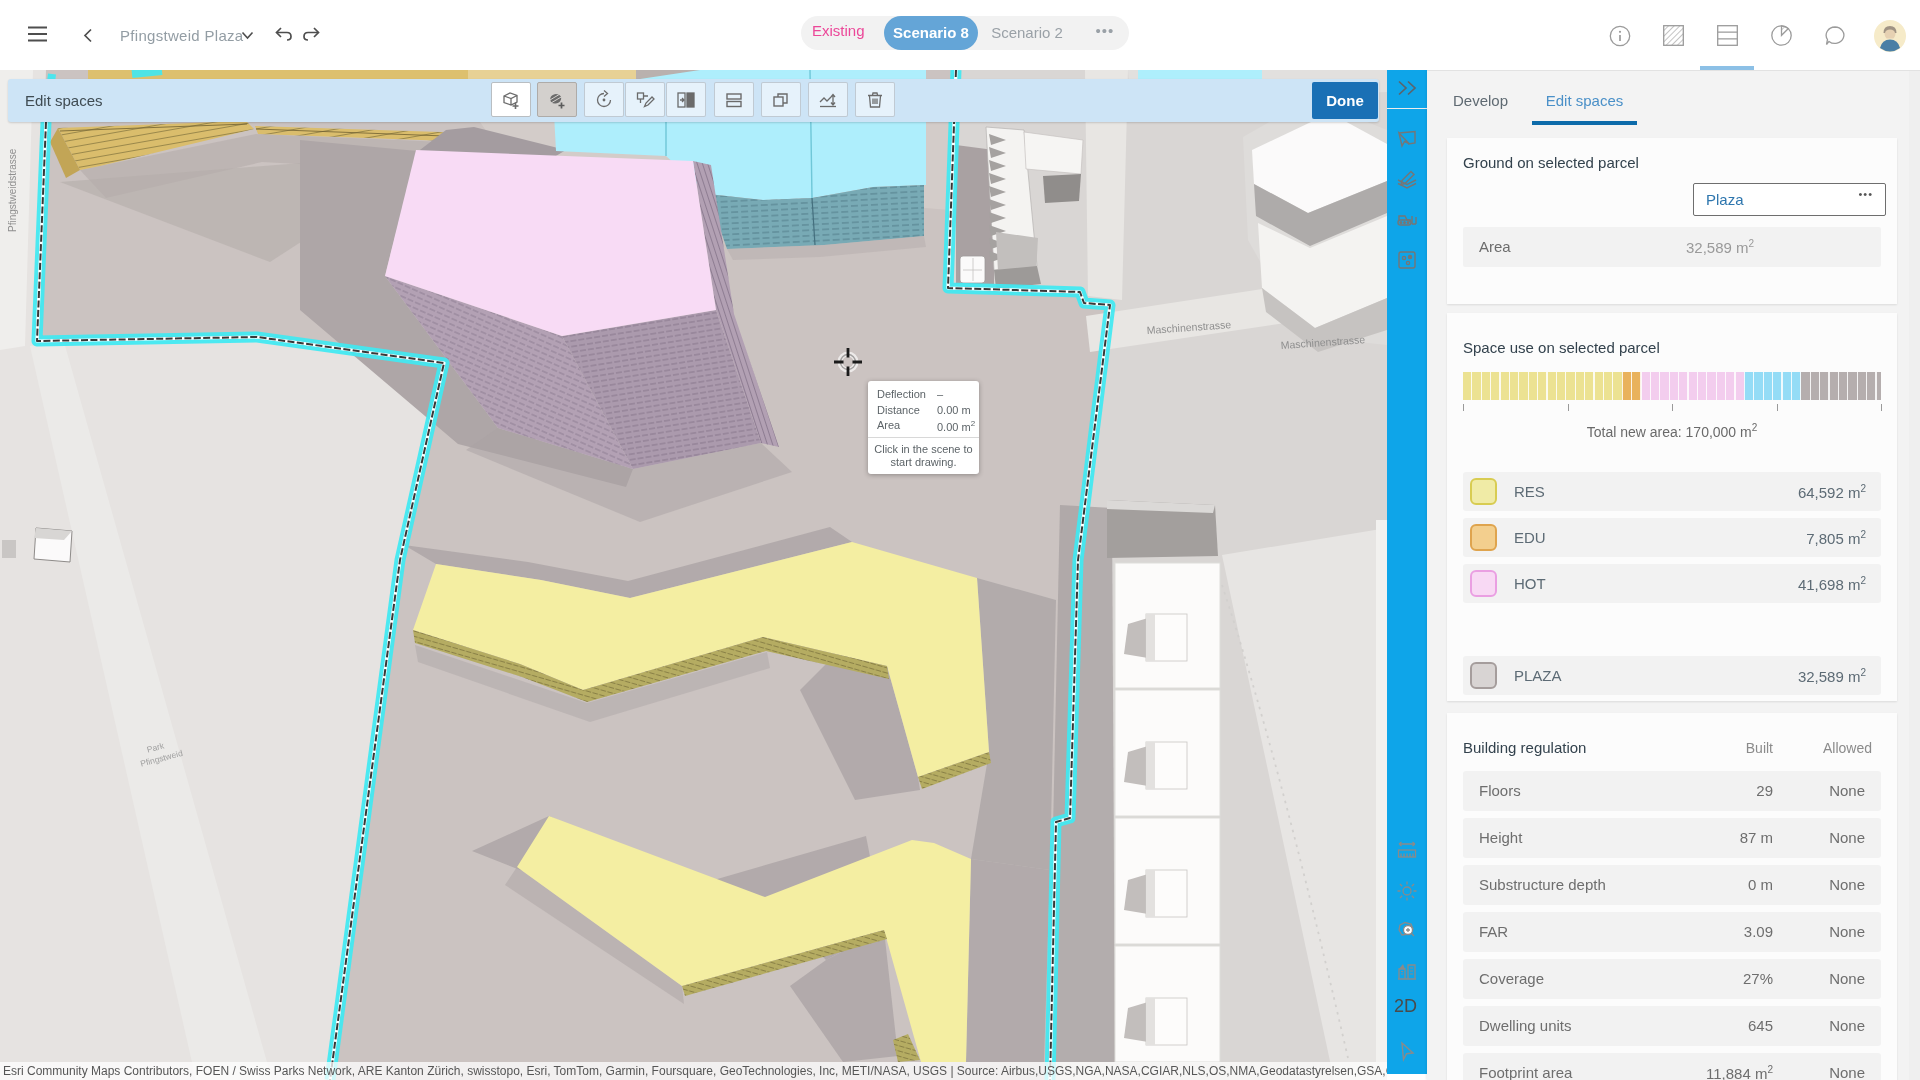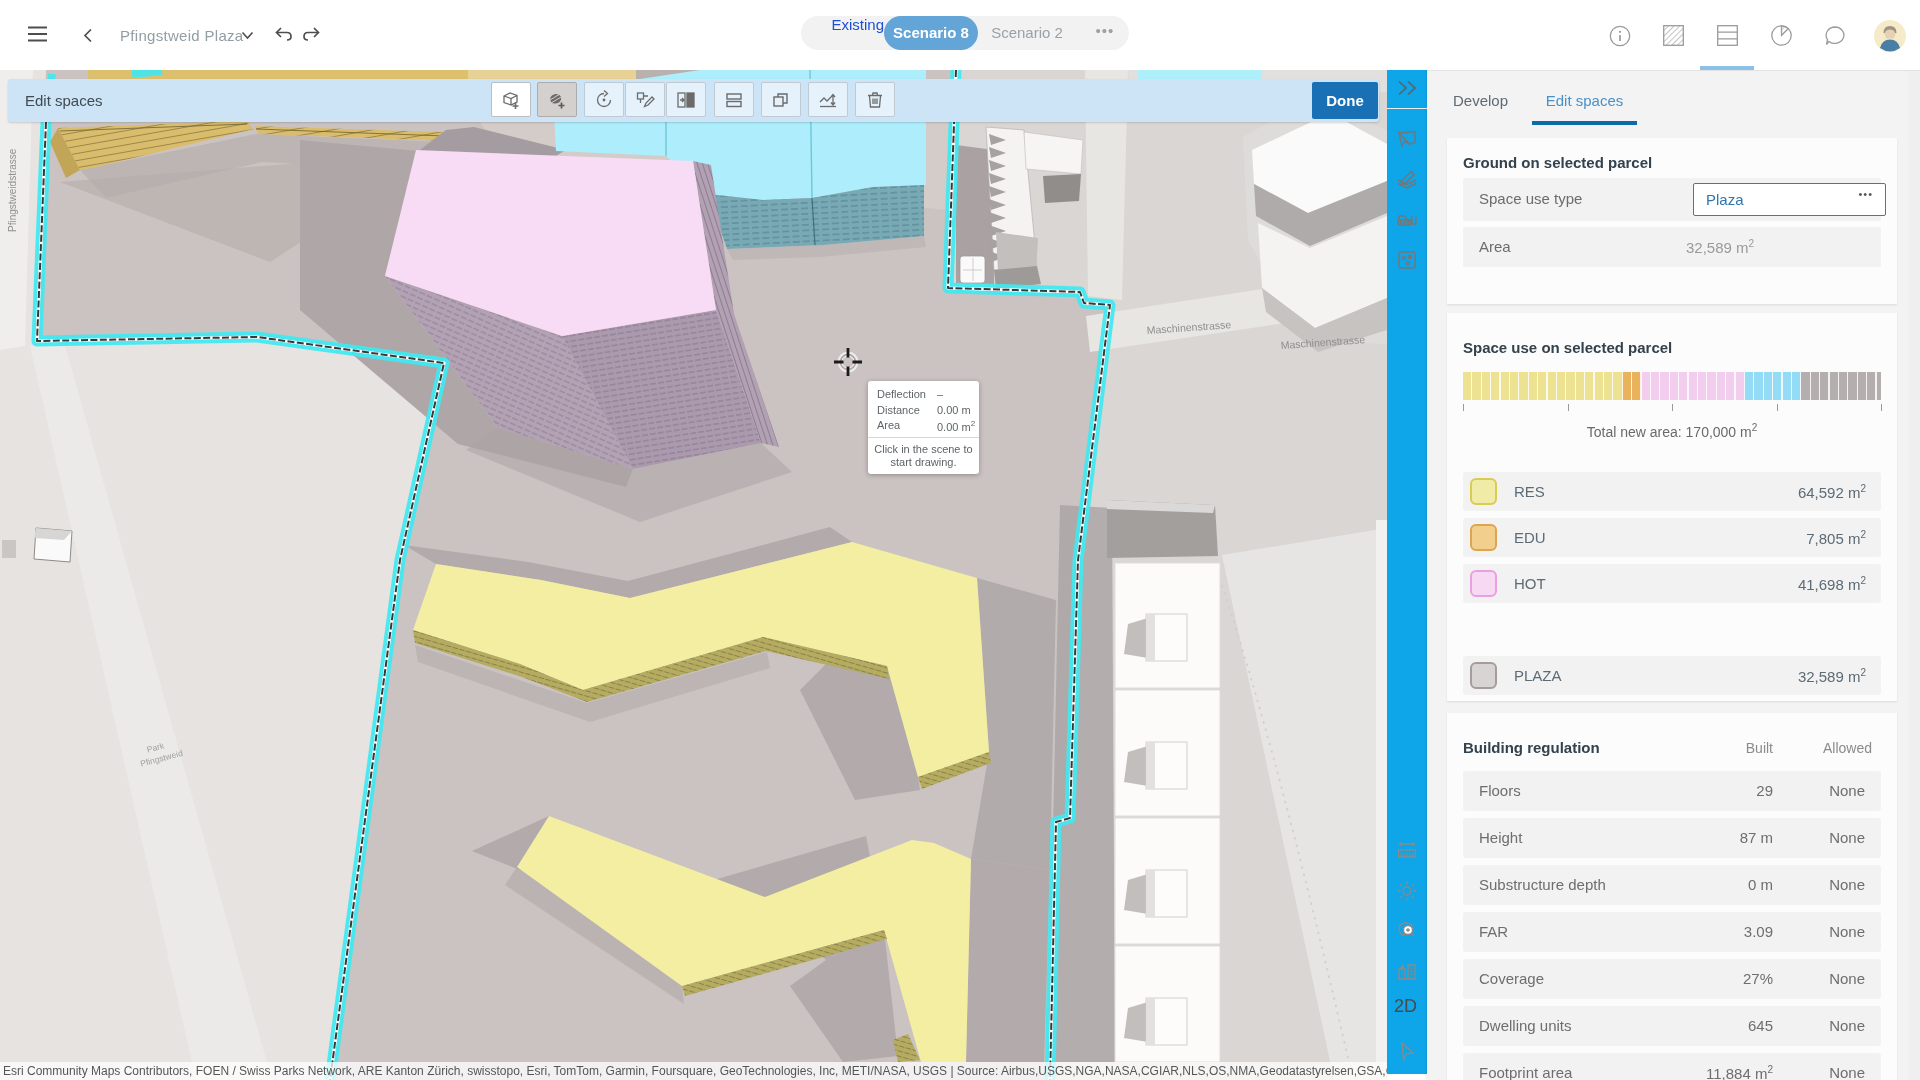--- a/index.html
+++ b/index.html
@@ -8,21 +8,21 @@
 #topbar{position:absolute;left:0;top:0;width:1920px;height:70px;background:#fff;z-index:30}
 #editbar{position:absolute;left:8px;top:79px;width:1371px;height:43px;background:#cde4f6;border-radius:3px;z-index:20;box-shadow:0 1px 2px rgba(0,0,0,.15)}
 #editbar .lbl{position:absolute;left:17px;top:13px;font-size:15px;color:#3f4b52}
 .tbtn{position:absolute;top:3px;width:40px;height:35px;border-radius:2px;background:rgba(255,255,255,.5);border:1px solid rgba(160,170,178,.55);display:flex;align-items:center;justify-content:center}
 .tbtn.w{background:#fff;border-color:#b9bec2}
 .tbtn.g{background:#d3d0cd;border-color:#aeaba8}
 #donebtn{position:absolute;left:1304px;top:3px;width:66px;height:37px;background:#1a70b5;border-radius:2px;color:#fff;font-size:15px;font-weight:bold;text-align:center;line-height:37px}
 #strip{position:absolute;left:1387px;top:64px;width:40px;height:1010px;background:#0ea5e9;z-index:25}
 #panel{position:absolute;left:1427px;top:70px;width:493px;height:1010px;background:#f3f3f3;z-index:25;border-top:1px solid #e2e2e2;box-shadow:-1px 0 2px rgba(0,0,0,.08)}
 .card{position:absolute;left:20px;width:450px;background:#fcfcfc;box-shadow:0 1px 2px rgba(0,0,0,.1)}
-.h1{font-size:15px;font-weight:bold;color:#33424d}
+.h1{font-size:15px;font-weight:normal;color:#33424d}
 .grow{position:absolute;left:16px;width:418px;background:#f2f2f2;border-radius:2px}
 .glabel{position:absolute;left:16px;font-size:15px;color:#6c6c6c}
 .gval{position:absolute;font-size:15px;color:#6c6c6c}
 sup{font-size:10px}
 #tooltip{position:absolute;left:868px;top:381px;width:111px;height:93px;background:#fff;border-radius:3px;box-shadow:0 1px 5px rgba(0,0,0,.3);z-index:15;font-size:11px;color:#5d6468}
 #attrib{position:absolute;left:0;top:1062px;width:1387px;height:18px;background:rgba(255,255,255,.75);z-index:18;font-size:12px;color:#565656;white-space:nowrap;overflow:hidden;line-height:18px;padding-left:3px}
 .sic{position:absolute;left:8px;width:24px;height:24px}
 </style></head>
 <body>
 <div id="app">
@@ -248,21 +248,21 @@
 <svg class="abs" style="left:275px;top:27px" width="18" height="15" viewBox="0 0 18 15" fill="none" stroke="#4e4e4e" stroke-width="1.7">
         <path d="M2,5.5 H12 Q16,5.5 16,9.5 Q16,13 12,13"></path>
         <path d="M6,1 L1.5,5.5 L6,10"></path>
       </svg>
 <svg class="abs" style="left:302px;top:27px" width="18" height="15" viewBox="0 0 18 15" fill="none" stroke="#4e4e4e" stroke-width="1.7">
         <path d="M16,5.5 H6 Q2,5.5 2,9.5 Q2,13 6,13"></path>
         <path d="M12,1 L16.5,5.5 L12,10"></path>
       </svg>
 <div class="abs" style="left:801px;top:16px;width:328px;height:34px;background:#f2f2f2;border-radius:17px"></div>
 <div class="abs" style="left:884px;top:16px;width:94px;height:34px;background:#64a5d7;border-radius:17px;color:#fff;font-weight:bold;font-size:15px;text-align:center;line-height:34px">Scenario 8</div>
-<div class="abs" style="left:812px;top:8px;width:72px;height:34px;font-size:15px;color:#1d4ed8;text-align:right;line-height:34px">Existing</div>
+<div class="abs" style="left:812px;top:14px;width:72px;height:34px;font-size:15px;color:#ec4899;text-align:left;line-height:34px">Existing</div>
 <div class="abs" style="left:982px;top:16px;width:90px;height:34px;font-size:15px;color:#9aa1a7;text-align:center;line-height:34px">Scenario 2</div>
 <div class="abs" style="left:1085px;top:14px;width:40px;height:34px;font-size:15px;color:#9aa1a7;text-align:center;line-height:34px;letter-spacing:1px">•••</div>
 <svg class="abs" style="left:1609px;top:25px" width="22" height="22" viewBox="0 0 22 22" fill="none" stroke="#9b9b9b" stroke-width="1.3">
         <circle cx="11" cy="11" r="9.7"></circle>
         <path d="M11,10 V16" stroke-width="1.7"></path>
         <circle cx="11" cy="6.8" r="1.1" fill="#9b9b9b" stroke="none"></circle>
       </svg>
 <svg class="abs" style="left:1663px;top:25px" width="21" height="21" viewBox="0 0 21 21">
         <defs>
           <pattern id="hp" width="4" height="4" patternUnits="userSpaceOnUse" patternTransform="rotate(45)">
@@ -357,23 +357,20 @@
 <svg class="sic" style="top:976px" width="24" height="24" viewBox="0 0 24 24" fill="none" stroke="#8a8a8a" stroke-width="1.4">
         <path d="M7,3 L18,13 L11.5,13.7 L8.5,19.5 Z"></path>
       </svg>
 </div>
 <div id="panel">
 <div class="abs" style="left:26px;top:21px;width:72px;text-align:left;font-size:15px;color:#5f6a72">Develop</div>
 <div class="abs" style="left:105px;top:21px;width:105px;text-align:center;font-size:15px;color:#4a90c8">Edit spaces</div>
 <div class="abs" style="left:105px;top:50px;width:105px;height:4px;background:#0d6baa"></div>
 <div class="card" style="top:67px;height:166px">
 <div class="h1" style="position:absolute;left:16px;top:16px">Ground on selected parcel</div>
-<div class="grow" style="top:40px;height:43px">
-          <span class="glabel" style="top:12px">Space use type</span>
-        </div>
 <div class="abs" style="left:246px;top:45px;width:193px;height:33px;background:#fff;border:1px solid #6e6e6e;border-radius:2px">
           <span class="abs" style="left:12px;top:7px;font-size:15px;color:#2e76ae">Plaza</span>
           <span class="abs" style="right:12px;top:4px;font-size:11px;color:#555;letter-spacing:1px">•••</span>
         </div>
 <div class="grow" style="top:89px;height:40px">
           <span class="glabel" style="top:11px">Area</span>
           <span class="gval" style="left:223px;top:11px;color:#9a9a9a">32,589 m<sup>2</sup></span>
         </div>
 </div>
 <div class="card" style="top:242px;height:388px">

